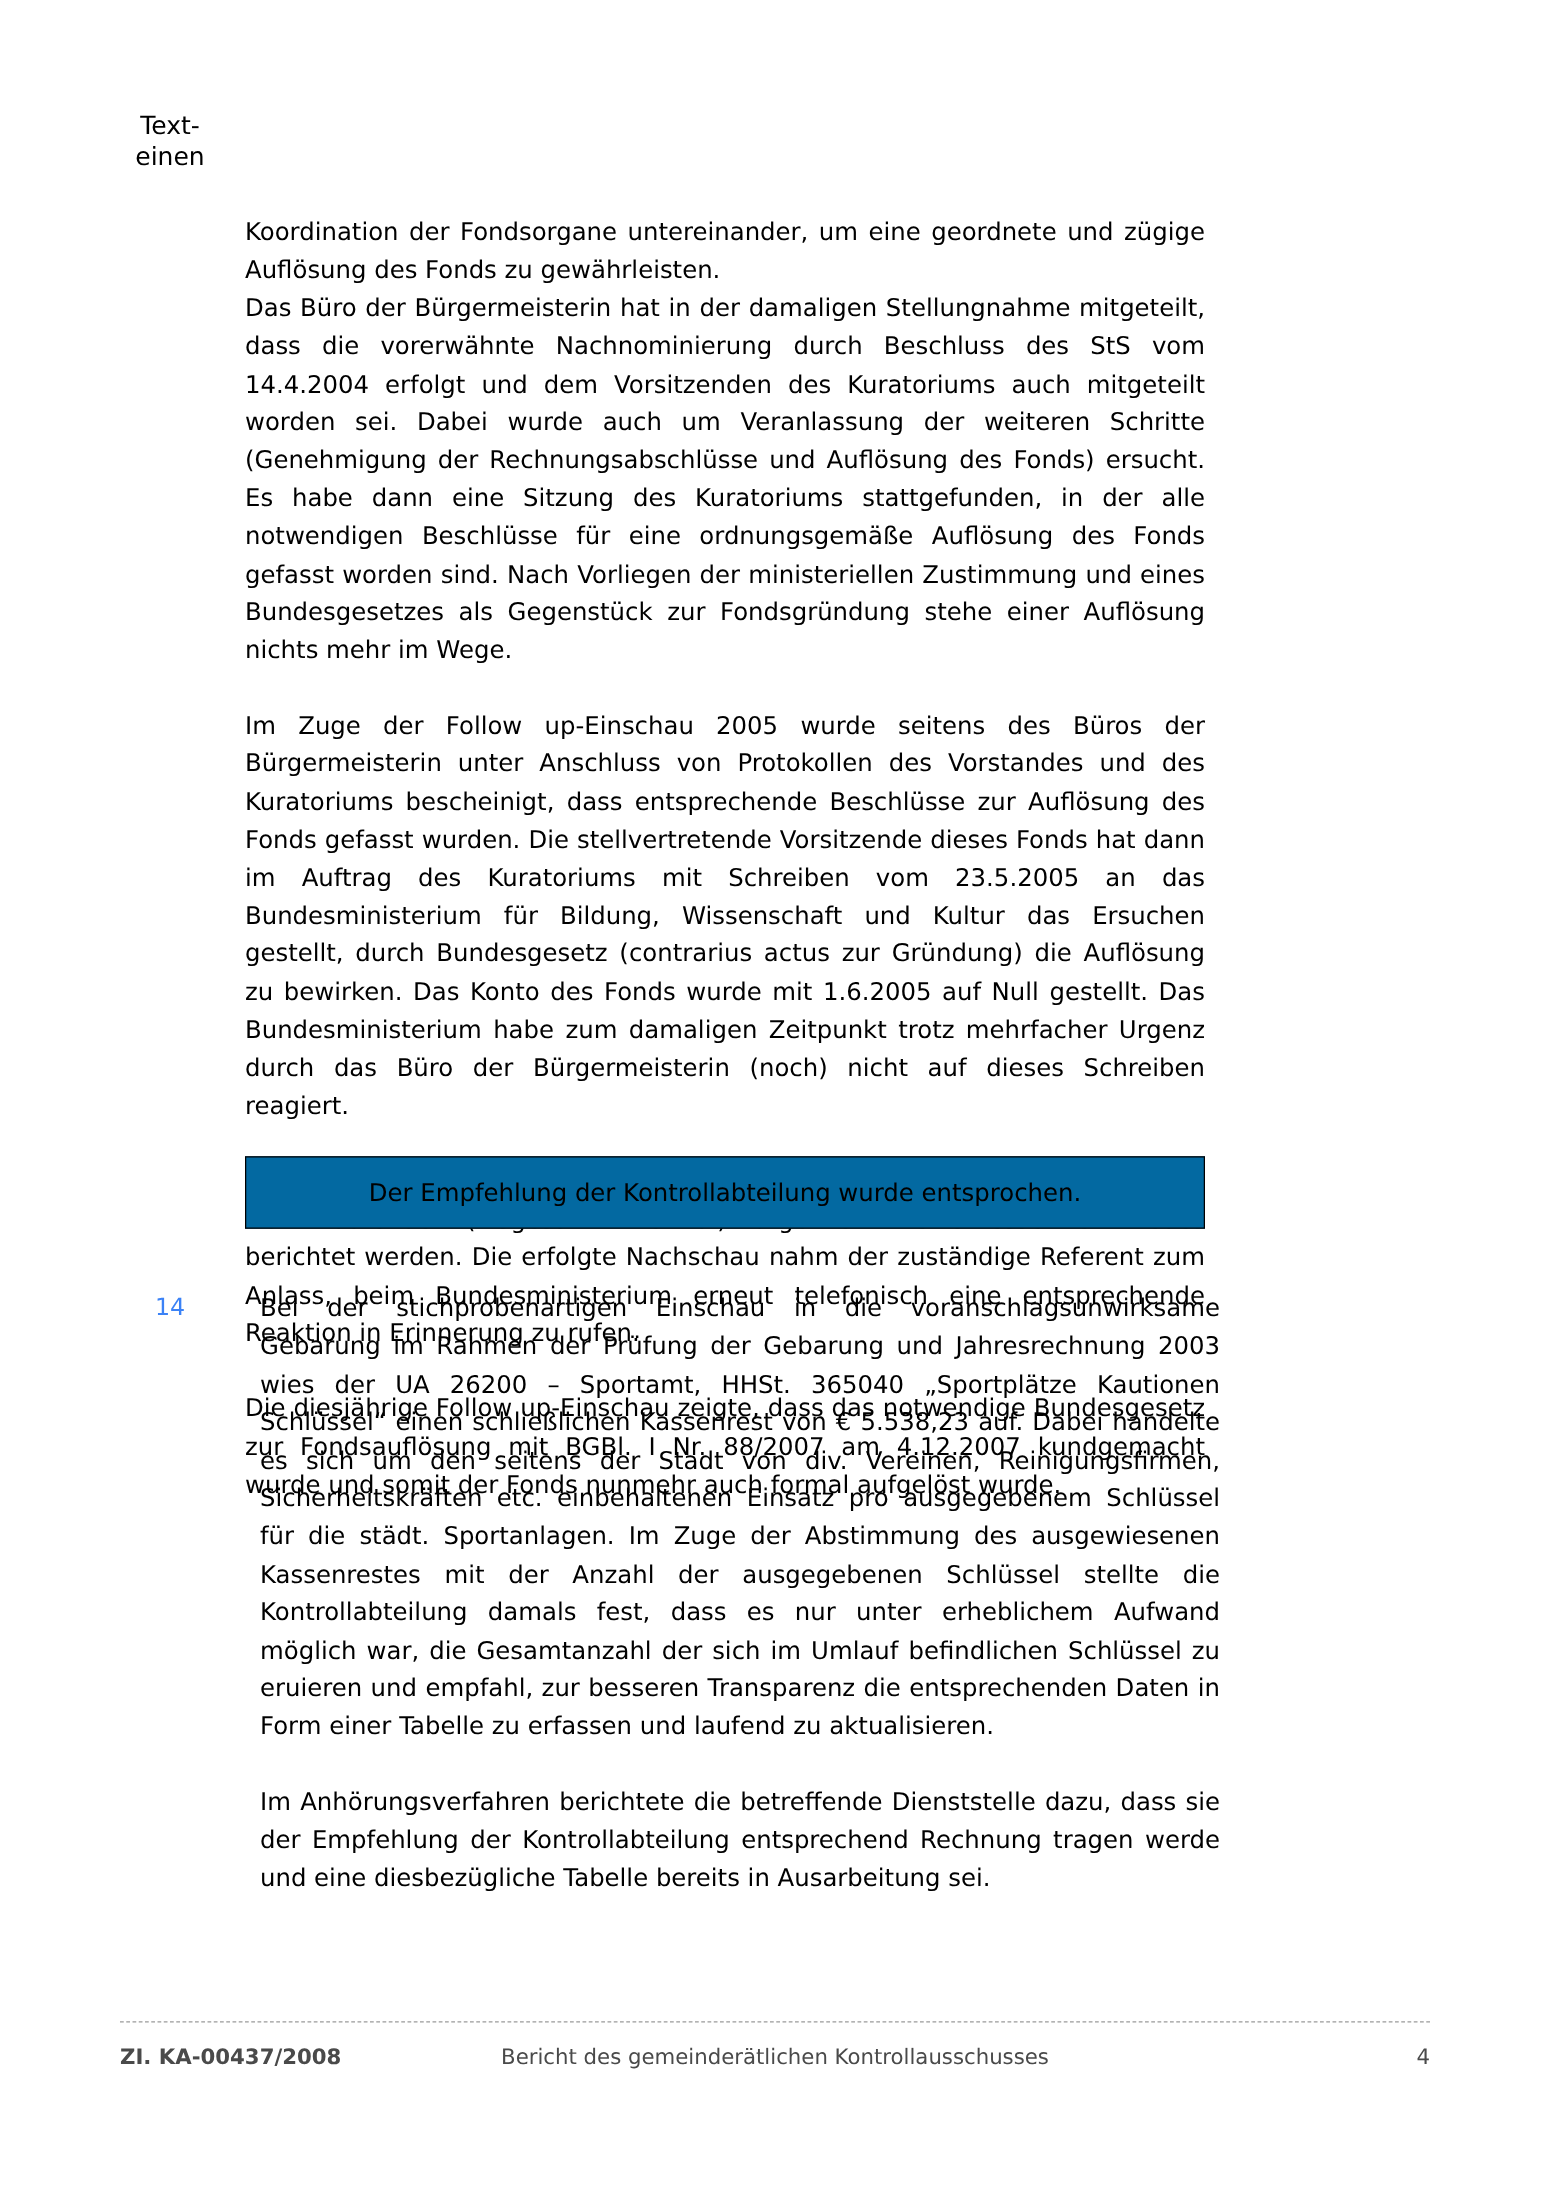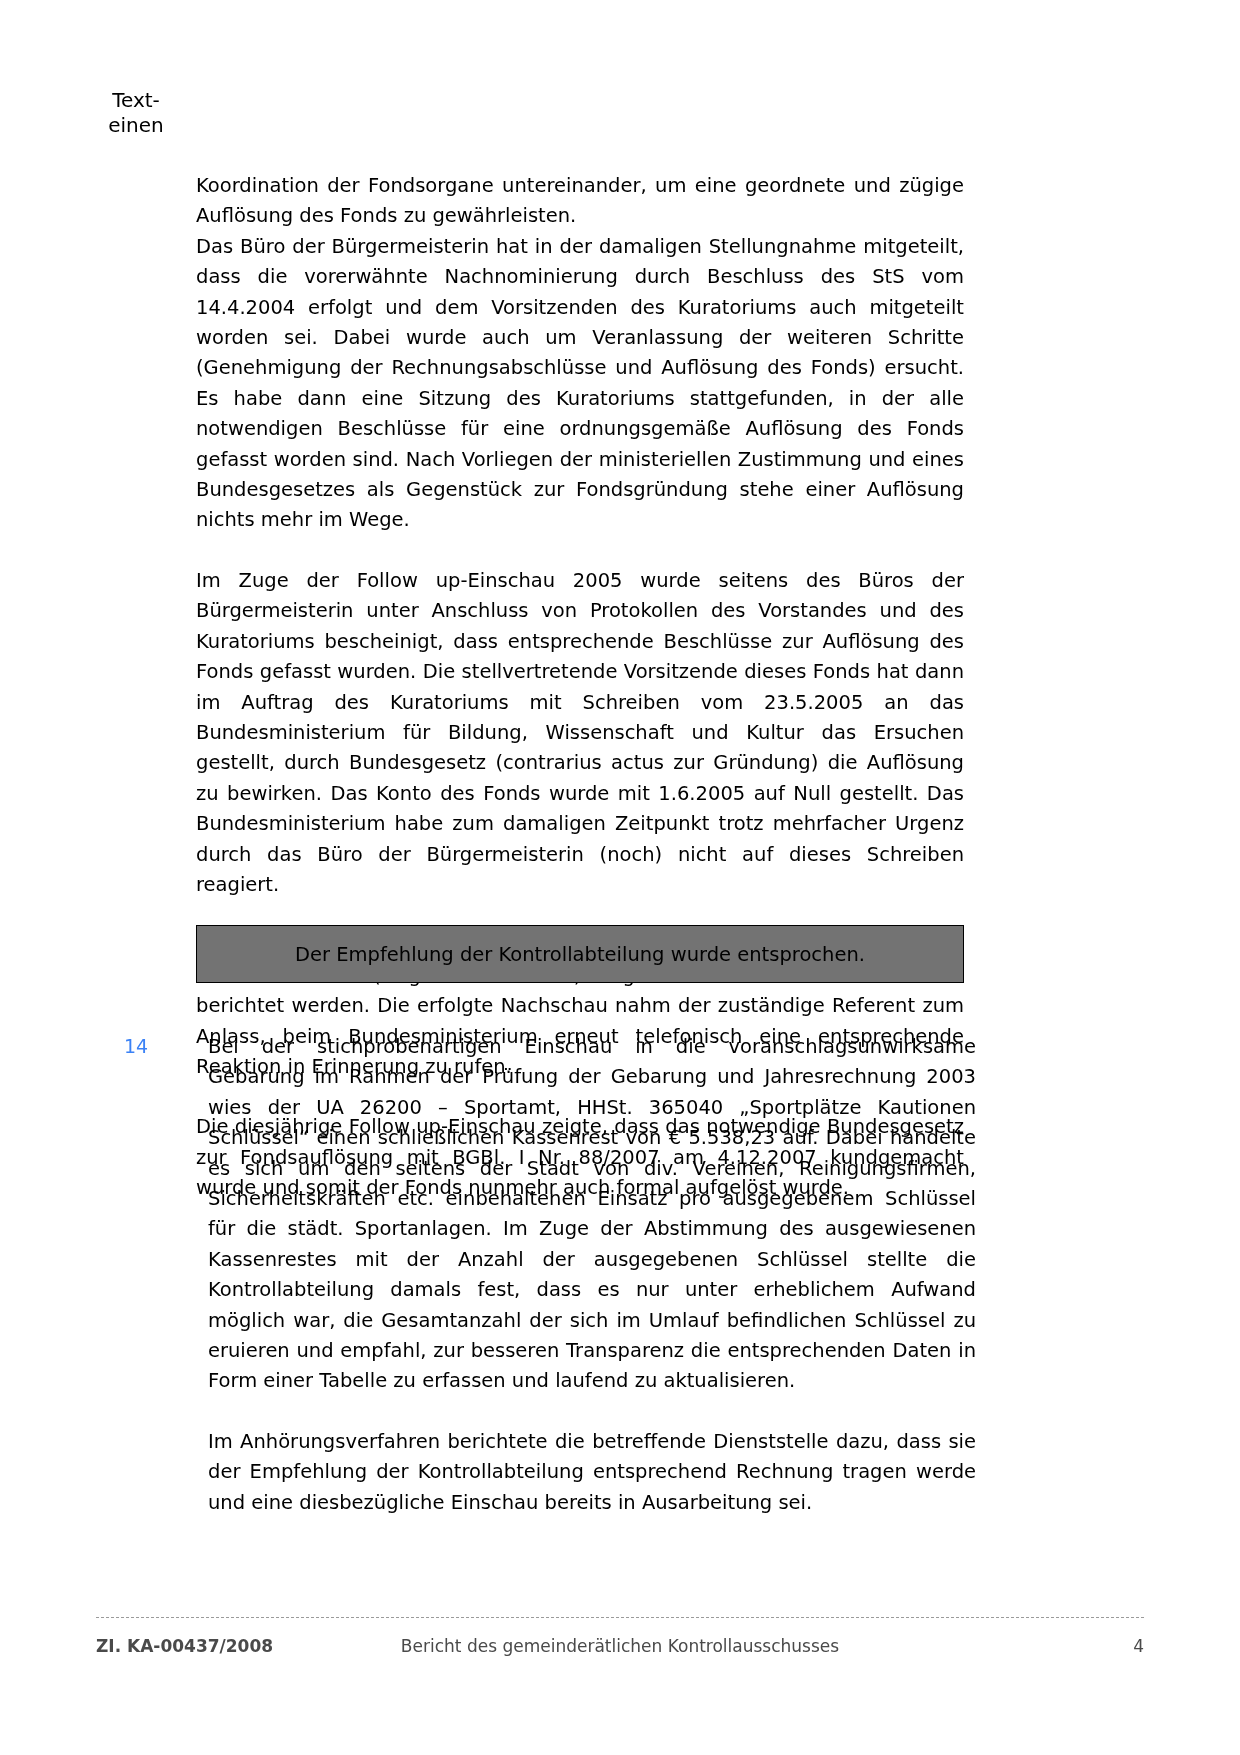--- a/index.html
+++ b/index.html
@@ -67,21 +67,21 @@
   .gap { height: 30px; }
 
   
   .reco-box {
     position: absolute;
     left: 196px;
     top: 925px;
     width: 768px;
     height: 58px;
     border: 1.5px solid #000;
-    background: #737373;
+    background: #0369a1;
     box-sizing: border-box;
     display: flex;
     align-items: center;
     justify-content: center;
   }
   .reco-box span {
     font-size: 19.5px;
     color: #000;
     text-align: center;
   }
@@ -153,21 +153,21 @@
 
   <div class="reco-box">
     <span>Der Empfehlung der Kontrollabteilung wurde entsprochen.</span>
   </div>
 
   <div class="tz-number" id="tz-14">14</div>
 
   <div class="section-2">
     <p class="para">Bei der stichprobenartigen Einschau in die voranschlagsunwirksame Gebarung im Rahmen der Prüfung der Gebarung und Jahresrechnung 2003 wies der UA 26200 – Sportamt, HHSt. 365040 „Sportplätze Kautionen Schlüssel“ einen schließlichen Kassenrest von € 5.538,23 auf. Dabei handelte es sich um den seitens der Stadt von div. Vereinen, Reinigungsfirmen, Sicherheitskräften etc. einbehaltenen Einsatz pro ausgegebenem Schlüssel für die städt. Sportanlagen. Im Zuge der Abstimmung des ausgewiesenen Kassenrestes mit der Anzahl der ausgegebenen Schlüssel stellte die Kontrollabteilung damals fest, dass es nur unter erheblichem Aufwand möglich war, die Gesamtanzahl der sich im Umlauf befindlichen Schlüssel zu eruieren und empfahl, zur besseren Transparenz die entsprechenden Daten in Form einer Tabelle zu erfassen und laufend zu aktualisieren.</p>
     <div class="gap"></div>
-    <p class="para">Im Anhörungsverfahren berichtete die betreffende Dienststelle dazu, dass sie der Empfehlung der Kontrollabteilung entsprechend Rechnung tragen werde und eine diesbezügliche Einschau bereits in Ausarbeitung sei.</p>
+    <p class="para">Im Anhörungsverfahren berichtete die betreffende Dienststelle dazu, dass sie der Empfehlung der Kontrollabteilung entsprechend Rechnung tragen werde und eine diesbezügliche Tabelle bereits in Ausarbeitung sei.</p>
   </div>
 
   <div class="footer-rule"></div>
   <div class="footer">
     <span class="f-left">ZI. KA-00437/2008</span>
     <span class="f-center">Bericht des gemeinderätlichen Kontrollausschusses</span>
     <span class="f-right">4</span>
   </div>
 
 </div>

